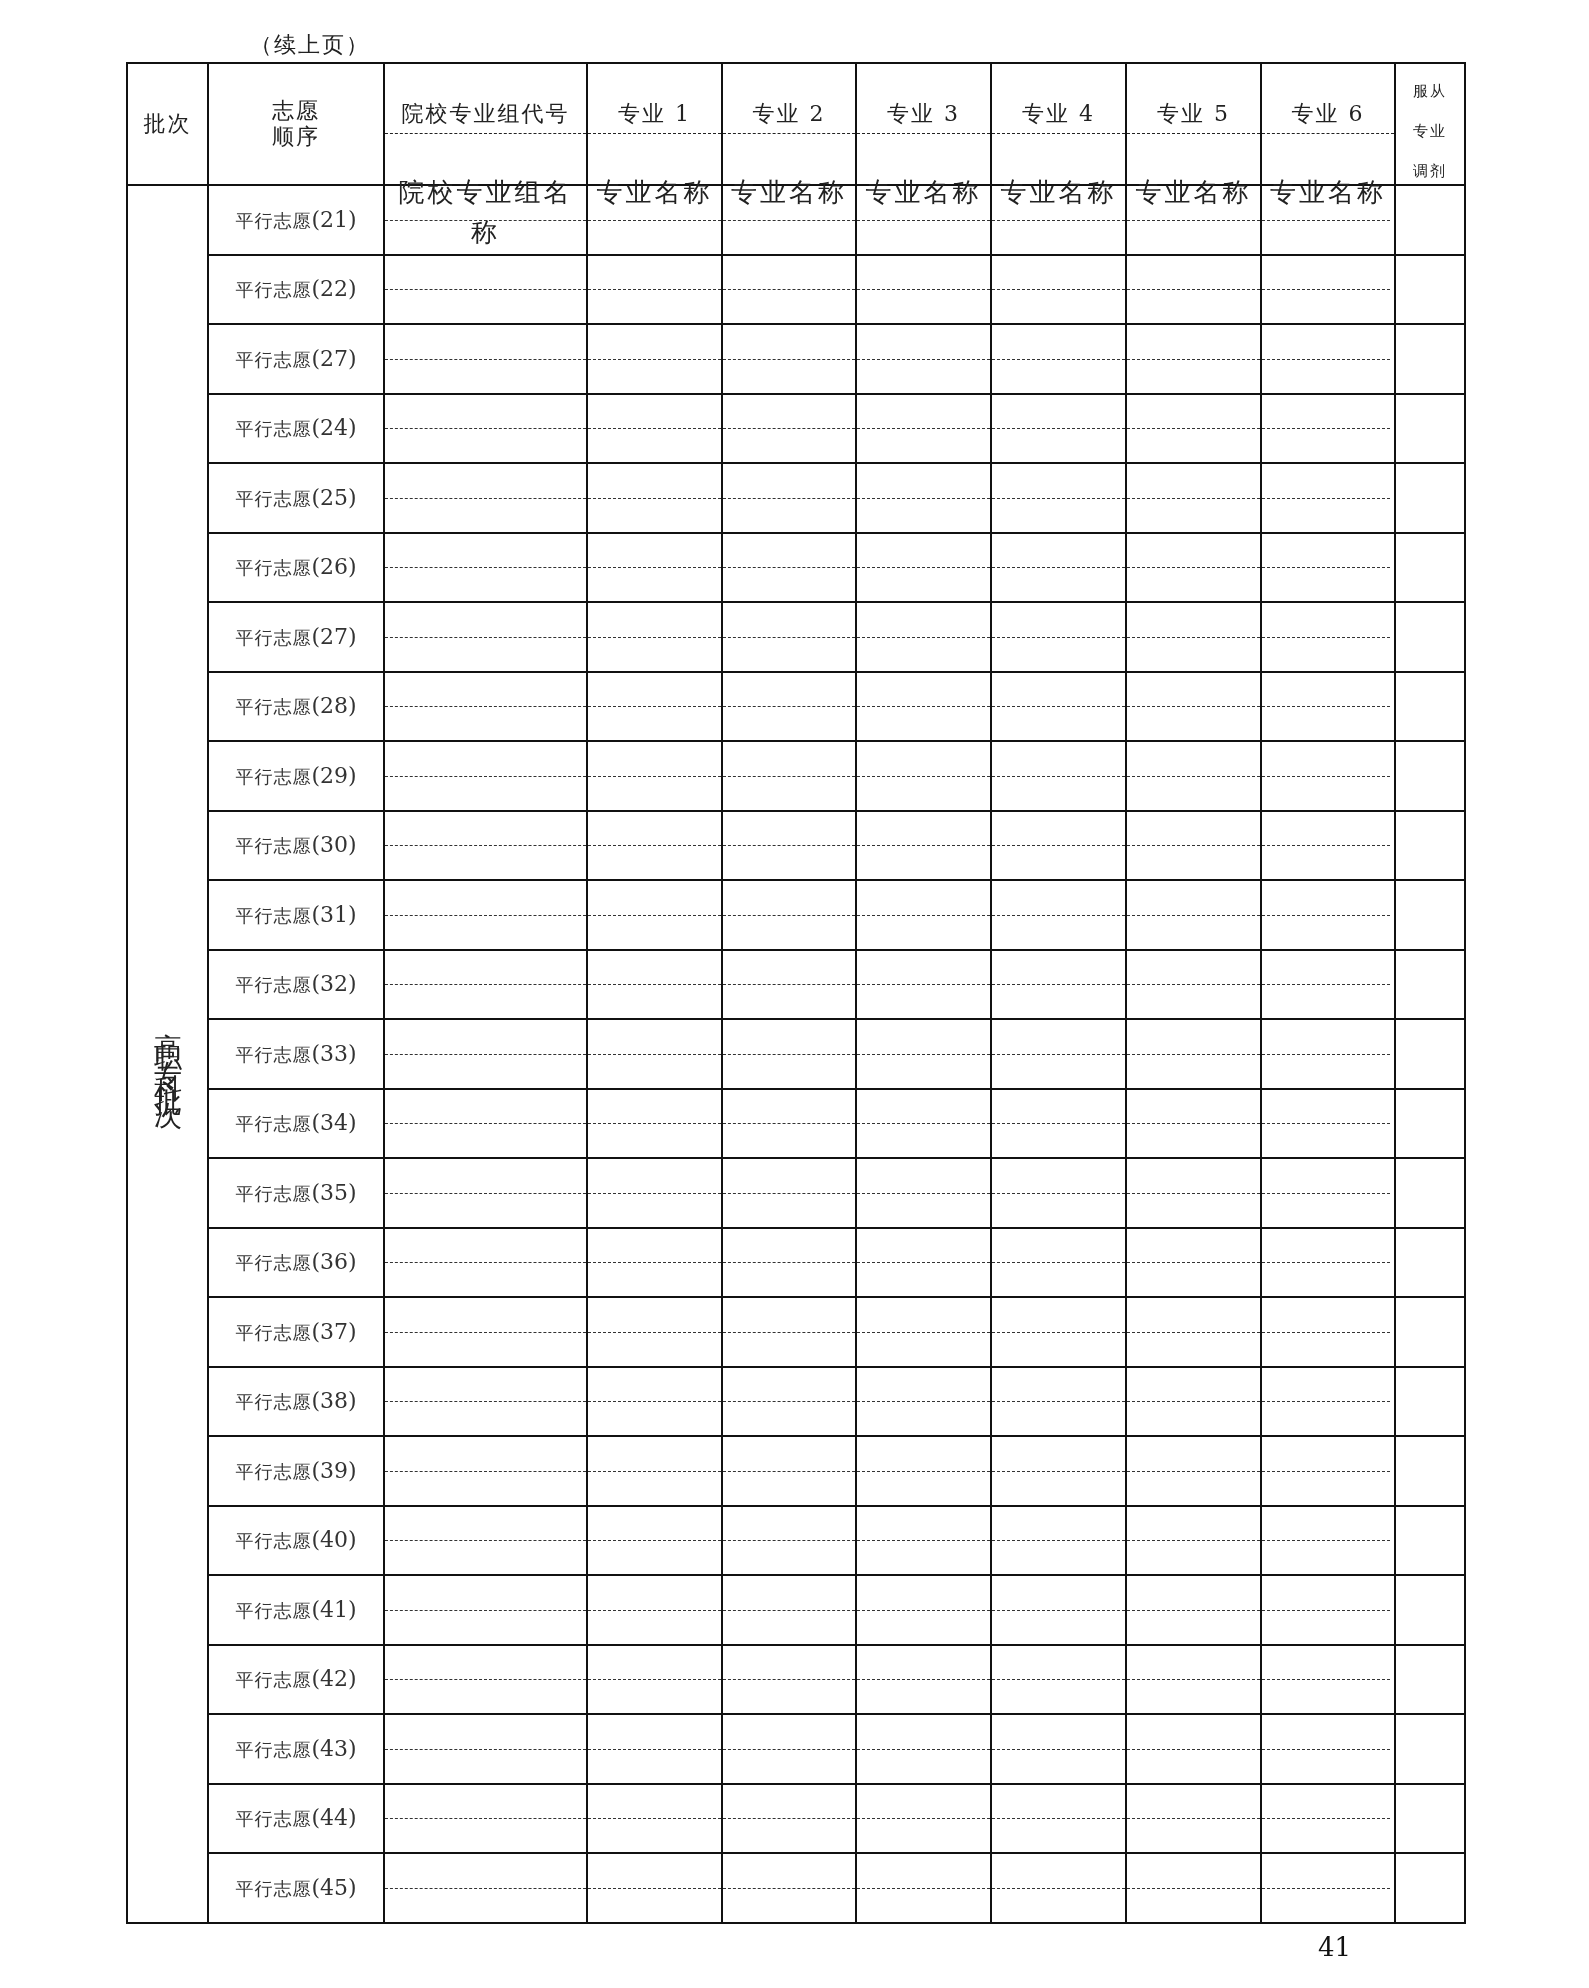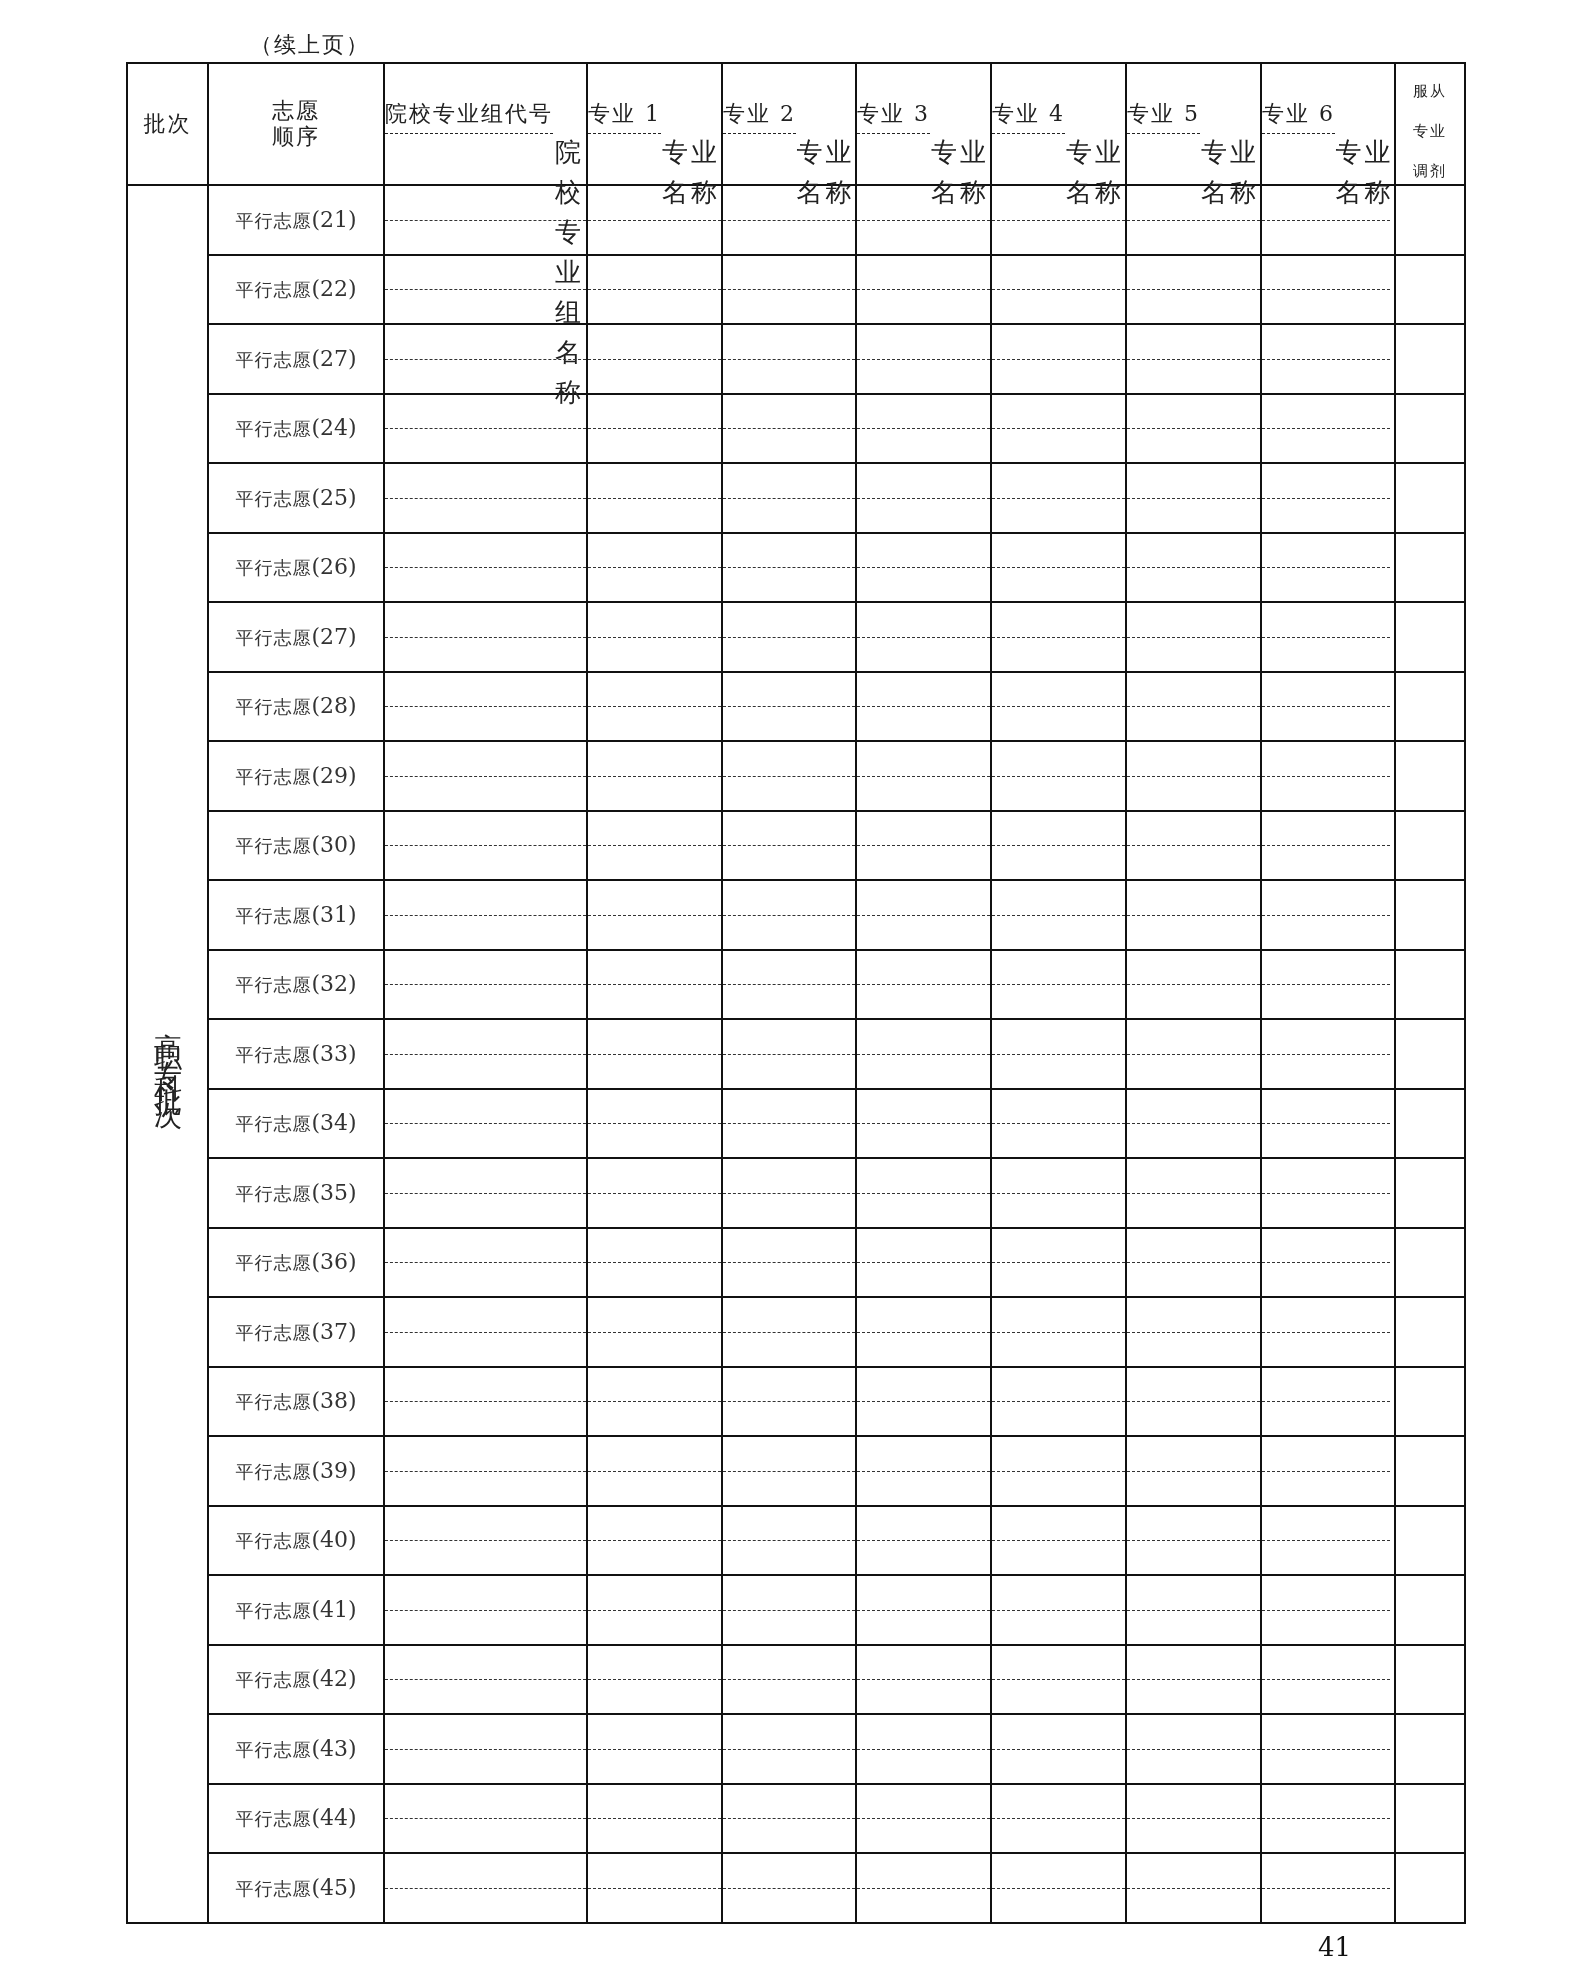--- a/index.html
+++ b/index.html
@@ -2,21 +2,21 @@
 <html><head>
 <meta charset="utf-8">
 <style>
   html, body { margin: 0; padding: 0; background: #ffffff; }
   body { width: 1589px; height: 1988px; position: relative; overflow: hidden;
          font-family: "DejaVu Serif", "Liberation Serif", serif; color: #222; }
   .cont { position: absolute; left: 250px; top: 30px; font-size: 22px; letter-spacing: 2px; color: #222; text-align: right; }
   table.form { position: absolute; left: 126px; top: 62px; border-collapse: collapse; table-layout: fixed; }
   table.form td { border: 2px solid #111; padding: 0; text-align: center; vertical-align: middle; }
   .hdr td { height: 80px; }
-  .hcell { display: flex; flex-direction: row; height: 60px; border-radius: 26px; }
+  .hcell { display: flex; flex-direction: column; height: 60px; border-radius: 26px; }
   .hcell .top { height: 39px; line-height: 39px; border-bottom: 1.5px dashed #222; font-size: 22px; letter-spacing: 2px; }
   .hcell .bot { flex: 1; line-height: 40px; font-size: 26px; letter-spacing: 3px; margin-top: 38px; }
   .hplain { font-size: 22px; letter-spacing: 2px; line-height: 26px; }
   .hsmall { font-size: 15px; line-height: 25px; letter-spacing: 2px; margin-top: 15px; }
   tr.row td { height: 67.5px; }
   .cell { position: relative; height: 67.5px; }
   .cell .dash { position: absolute; left: 0; right: 0; top: 50%; border-top: 1.5px dashed #333; }
   .cell.last .dash { right: 4px; }
   .order { font-size: 18px; letter-spacing: 1px; color: #333; }
   .order .num { font-size: 22px; letter-spacing: 0; text-align: center; }

